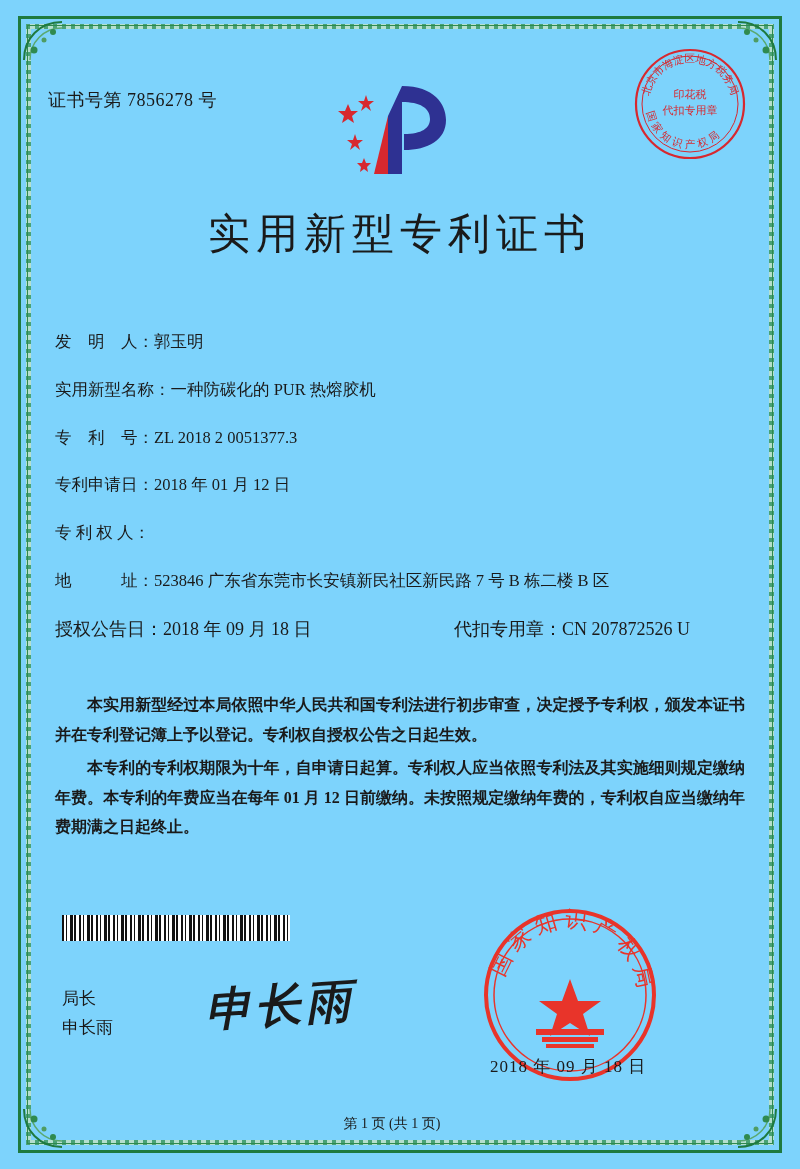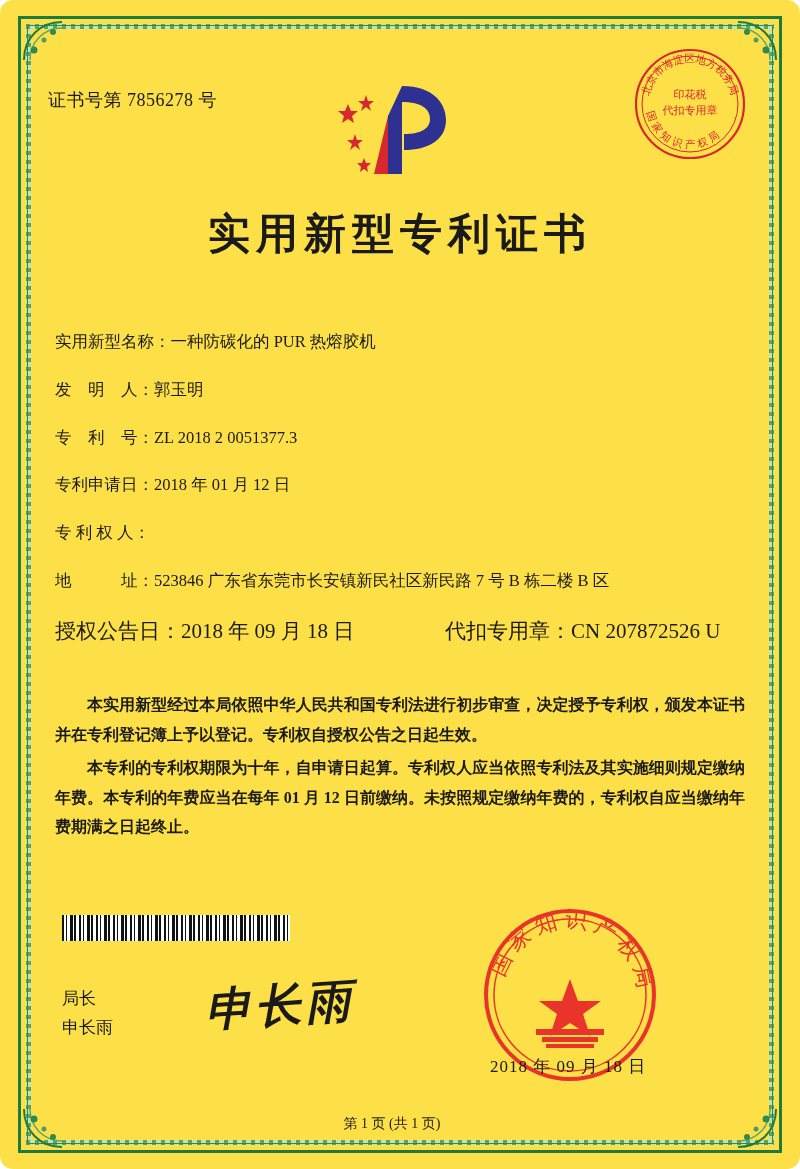--- a/index.html
+++ b/index.html
@@ -9,23 +9,22 @@
   }
   body {
     font-family: "Liberation Serif", "DejaVu Serif", serif;
     color: #1a1a1a;
   }
   .page {
     position: relative;
     width: 800px;
     height: 1169px;
     margin: 0 auto;
-    background: #fde047;
+    background: #7dd3fc;
     overflow: hidden;
-    border-radius: 13px;
   }
 
   
   .border-outer {
     position: absolute;
     left: 18px; top: 16px;
     width: 764px; height: 1137px;
     border: 3px solid #1f7a3f;
     box-sizing: border-box;
   }
@@ -74,21 +73,21 @@
   .stamp-top {
     position: absolute;
     right: 52px; top: 46px;
     width: 116px; height: 116px;
   }
   .title {
     position: absolute;
     left: 0; right: 0; top: 206px;
     text-align: center;
     font-size: 42px;
-    font-weight: bold;
+    font-weight: normal;
     letter-spacing: 6px;
     font-family: "DejaVu Serif", "Liberation Serif", serif;
   }
 
   
   .fields {
     position: absolute;
     left: 55px; top: 330px;
     width: 690px;
   }
@@ -104,21 +103,22 @@
     flex: 0 0 auto;
   }
   .field-value {
     flex: 1 1 auto;
   }
   .field-row.wide .field-value {
     max-width: 480px;
   }
   .grant-row {
     display: flex;
-    font-size: 21px;
+    font-size: 18px;
+    gap: 9px;
   }
   .grant-left { width: 390px; }
   .grant-right { flex: 1; }
 
   
   .paras {
     position: absolute;
     left: 55px; top: 690px;
     width: 690px;
     font-size: 16px;
@@ -252,26 +252,26 @@
       </text>
       <text x="58" y="52" font-size="11" fill="#d7282f" text-anchor="middle" font-family="'DejaVu Serif',serif">印花税</text>
       <text x="58" y="68" font-size="11" fill="#d7282f" text-anchor="middle" font-family="'DejaVu Serif',serif">代扣专用章</text>
     </svg>
   </div>
 
   <div class="title">实用新型专利证书</div>
 
   <div class="fields">
     <div class="field-row">
+      <span class="field-label">发　明　人：</span>
+      <span class="field-value">郭玉明</span>
+    </div>
+    <div class="field-row">
       <span class="field-label">实用新型名称：</span>
       <span class="field-value">一种防碳化的 PUR 热熔胶机</span>
-    </div>
-    <div class="field-row">
-      <span class="field-label">发　明　人：</span>
-      <span class="field-value">郭玉明</span>
     </div>
     <div class="field-row">
       <span class="field-label">专　利　号：</span>
       <span class="field-value">ZL 2018 2 0051377.3</span>
     </div>
     <div class="field-row">
       <span class="field-label">专利申请日：</span>
       <span class="field-value">2018 年 01 月 12 日</span>
     </div>
     <div class="field-row">

